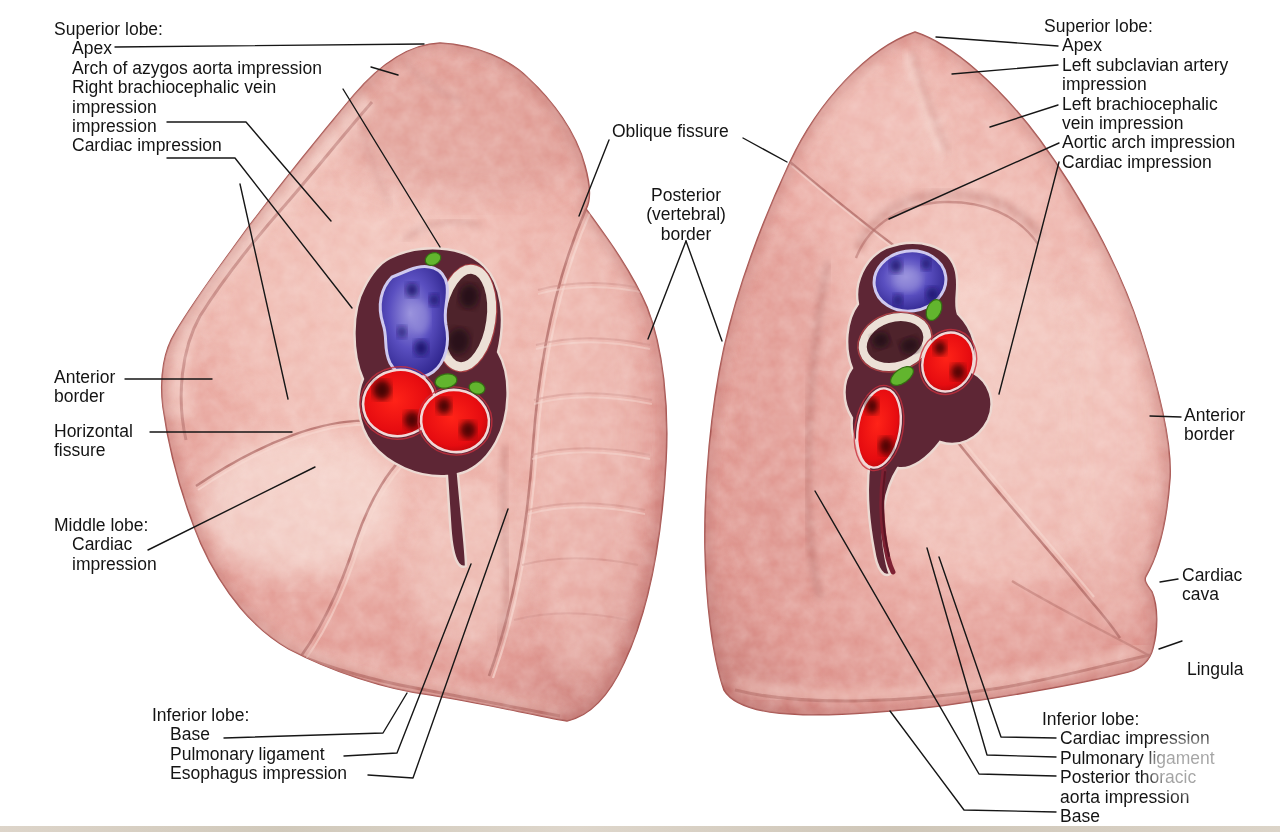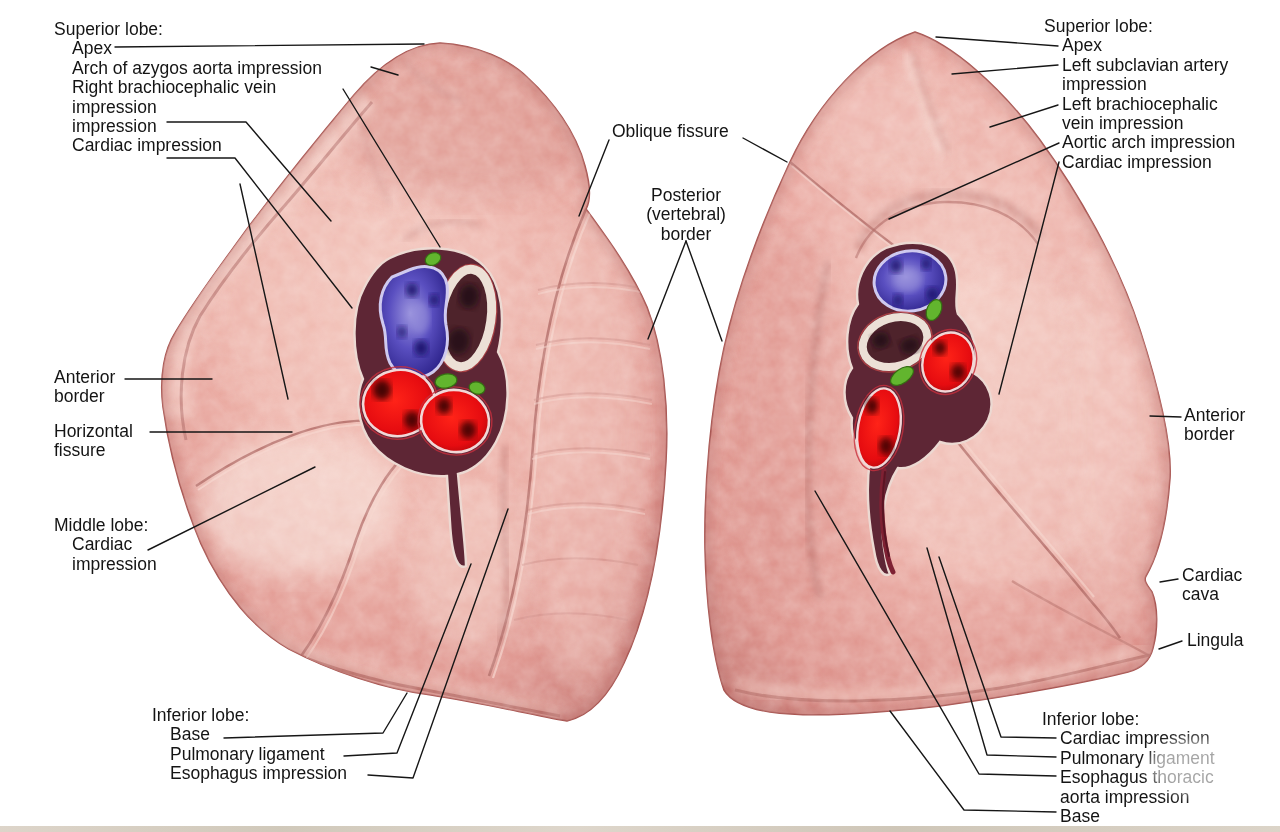--- a/index.html
+++ b/index.html
@@ -344,28 +344,28 @@
   <div class="lbl" style="left:1184px;top:406px">
     <div>Anterior</div>
     <div>border</div>
   </div>
 
   <div class="lbl" style="left:1182px;top:566px">
     <div>Cardiac</div>
     <div>cava</div>
   </div>
 
-  <div class="lbl" style="left:1187px;top:631px">
+  <div class="lbl" style="left:1187px;top:660px">
     <div>Lingula</div>
   </div>
 
   <div class="lbl" style="left:1042px;top:710px">
     <div>Inferior lobe:</div>
     <div class="ind">Cardiac impression</div>
     <div class="ind">Pulmonary ligament</div>
-    <div class="ind">Esophagus thoracic</div>
+    <div class="ind">Posterior thoracic</div>
     <div class="ind">aorta impression</div>
     <div class="ind">Base</div>
   </div>
 
   <div class="wm"></div>
   <div class="scanstrip"></div>
 </div>
 
 </body></html>

